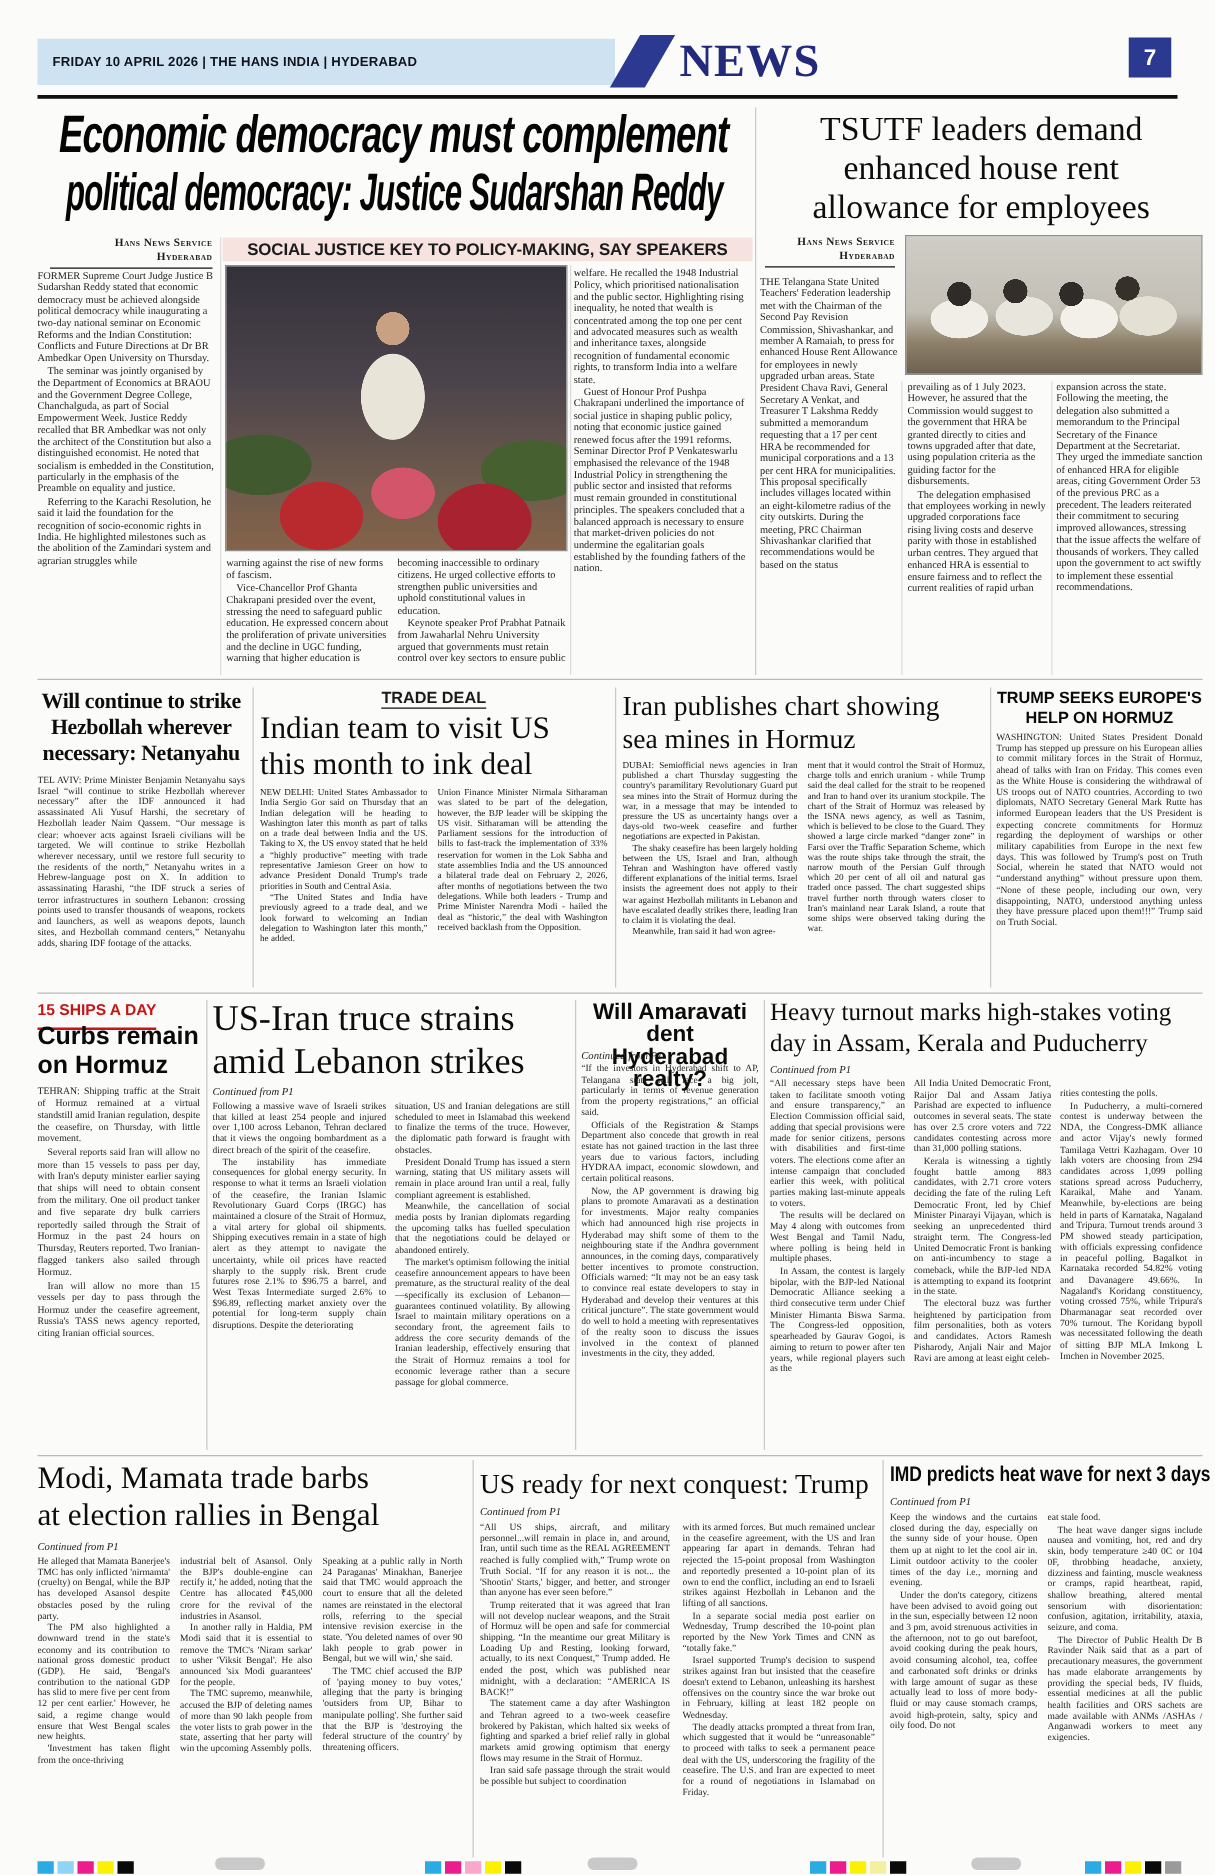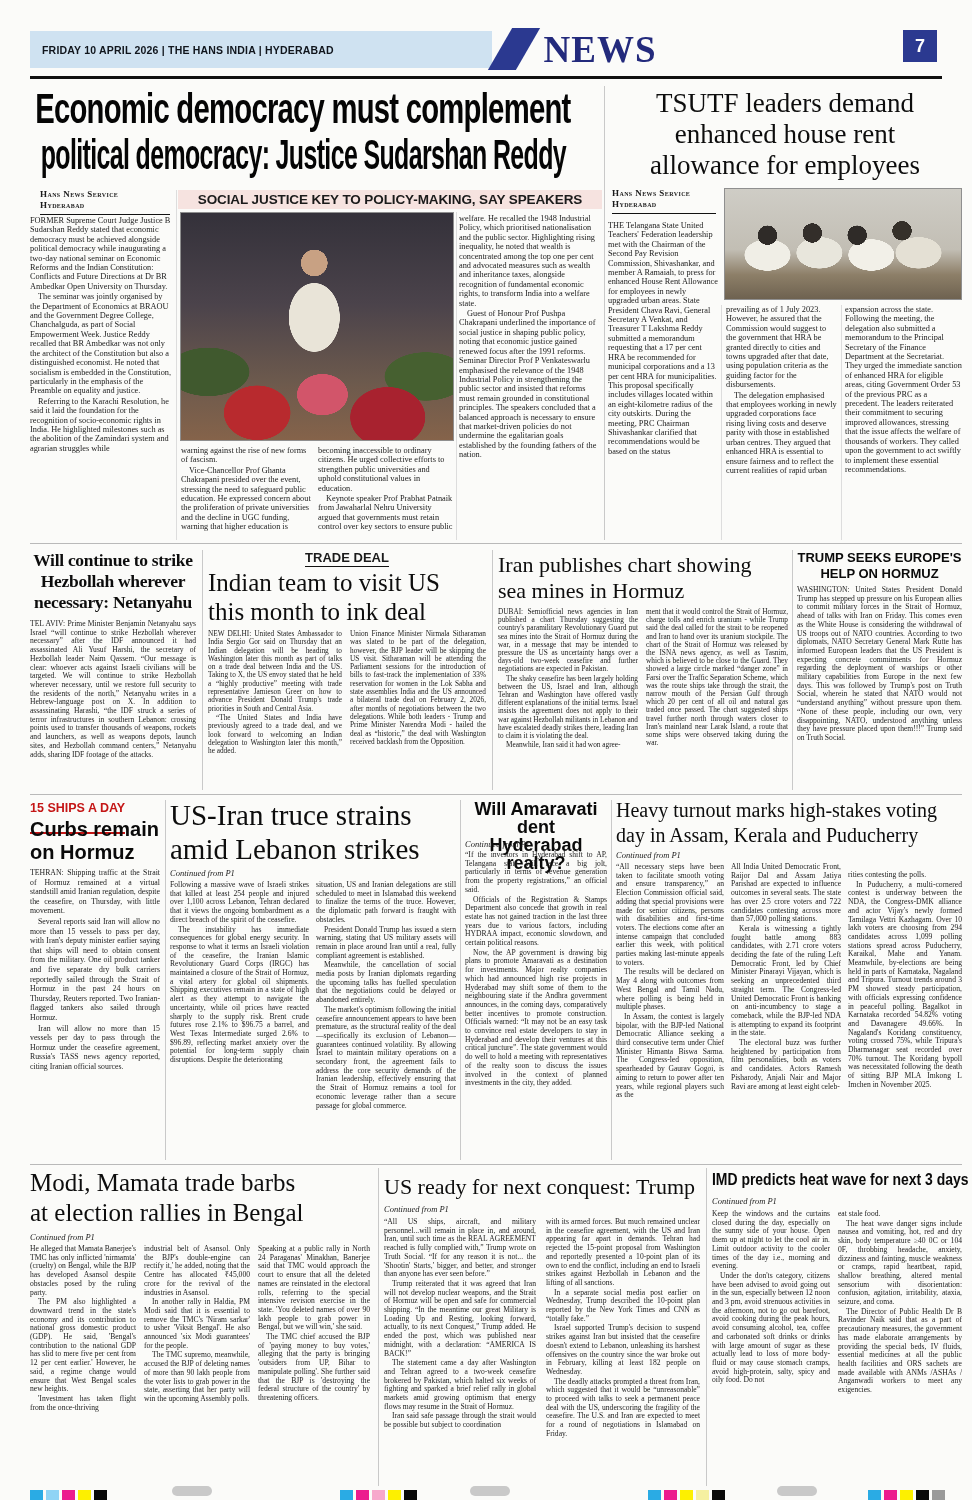--- a/index.html
+++ b/index.html
@@ -15,25 +15,25 @@
   .hline{background:#b9b9b9;height:1px;}
   .vline{background:#c9c9c9;width:1px;}
   .hairline{background:#ddd;width:1px;}
   
   .flexrow{display:flex;justify-content:center;}
   .lead-line{font-family:"Liberation Sans",sans-serif;font-weight:700;font-size:39px;letter-spacing:-1px;white-space:nowrap;color:#050505;display:inline-block;line-height:46px;}
   .lead-l1{transform:scale(.75,1.08);}
   .lead-l2{transform:scale(.64,1.08);}
   .serif-head{font-family:"Liberation Serif",serif;color:#0d0d0d;}
   .sans-head{font-family:"Liberation Sans",sans-serif;font-weight:700;color:#0a0a0a;}
-  .byline{font-variant:small-caps;font-weight:700;font-size:9px;line-height:11px;text-align:left;letter-spacing:.4px;}
+  .byline{font-variant:small-caps;font-weight:700;font-size:9px;line-height:11px;text-align:right;letter-spacing:.4px;}
   .byline-rule{border-bottom:1.5px solid #111;margin-top:3px;}
   .kickband{background:#f6e3e0;font-family:"Liberation Sans",sans-serif;font-weight:700;font-size:13.5px;display:flex;align-items:center;justify-content:center;letter-spacing:-.1px;}
   .kick-red{color:#c41616;font-family:"Liberation Sans",sans-serif;font-weight:700;font-size:12.5px;}
-  .kick-red span{border-bottom:2px solid #c41616;padding-bottom:17px;}
+  .kick-red span{border-bottom:2px solid #c41616;padding-bottom:7px;}
   .kick-black span{border-bottom:1.5px solid #111;padding-bottom:1px;}
   .kick-black{font-family:"Liberation Sans",sans-serif;font-weight:700;font-size:13px;text-align:center;}
   .contd{font-style:italic;font-size:8.5px;line-height:10px;}
   
   .bodytext{font-size:7.6px;line-height:8.7px;text-align:justify;overflow:hidden;}
   .bodytext p{margin:0;}
   .bodytext p + p{text-indent:8px;margin-top:1px;}
   .lead-body{font-size:8.3px;line-height:9.4px;text-align:left;}
   .photo{border:1px solid #8f8f8f;box-sizing:border-box;}
   .photo-lead{background:
@@ -63,21 +63,21 @@
 <body>
 
 <div class="abs datebar" style="left:30px;top:31px;width:462px;height:37px;">
   <span class="dateline">FRIDAY 10 APRIL 2026 | THE HANS INDIA | HYDERABAD</span>
 </div>
 <div class="abs slash" style="left:500px;top:28px;width:28px;height:42px;"></div>
 <div class="abs news-title" style="left:505px;top:28px;width:190px;">NEWS</div>
 <div class="abs pagebox" style="left:903px;top:30px;width:34px;height:32px;">7</div>
 <div class="abs blackrule" style="left:30px;top:76px;width:912px;"></div>
 
-<div class="abs" style="left:16px;top:86px;width:574px;">
+<div class="abs" style="left:28px;top:86px;width:574px;font-style:italic;">
   <div class="flexrow">
       <span class="lead-line lead-l1">Economic democracy must complement</span>
     </div>
   <div class="flexrow">
       <span class="lead-line lead-l2">political democracy: Justice Sudarshan Reddy</span>
     </div>
 </div>
 <div class="abs" style="left:40px;top:189px;width:130px;">
   <div class="byline">Hans News Service</div>
   <div class="byline">Hyderabad</div>
@@ -225,21 +225,21 @@
   <div>Heavy turnout marks high-stakes voting</div>
   <div>day in Assam, Kerala and Puducherry</div>
 </div>
 <div class="abs contd" style="left:616px;top:850px;">Continued from P1</div>
 <div class="abs bodytext" style="left:616px;top:863px;width:108px;height:295px;">
     <p>“All necessary steps have been taken to facilitate smooth voting and ensure transparency,” an Election Commission official said, adding that special provisions were made for senior citizens, persons with disabilities and first-time voters. The elections come after an intense campaign that concluded earlier this week, with political parties making last-minute appeals to voters.</p>
     <p>The results will be declared on May 4 along with outcomes from West Bengal and Tamil Nadu, where polling is being held in multiple phases.</p>
     <p>In Assam, the contest is largely bipolar, with the BJP-led National Democratic Alliance seeking a third consecutive term under Chief Minister Himanta Biswa Sarma. The Congress-led opposition, spearheaded by Gaurav Gogoi, is aiming to return to power after ten years, while regional players such as the</p>
   </div>
 <div class="abs bodytext" style="left:731px;top:863px;width:110px;height:295px;">
-    <p>All India United Democratic Front, Raijor Dal and Assam Jatiya Parishad are expected to influence outcomes in several seats. The state has over 2.5 crore voters and 722 candidates contesting across more than 57,000 polling stations.</p>
+    <p>All India United Democratic Front, Raijor Dal and Assam Jatiya Parishad are expected to influence outcomes in several seats. The state has over 2.5 crore voters and 722 candidates contesting across more than 31,000 polling stations.</p>
     <p>Kerala is witnessing a tightly fought battle among 883 candidates, with 2.71 crore voters deciding the fate of the ruling Left Democratic Front, led by Chief Minister Pinarayi Vijayan, which is seeking an unprecedented third straight term. The Congress-led United Democratic Front is banking on anti-incumbency to stage a comeback, while the BJP-led NDA is attempting to expand its footprint in the state.</p>
     <p>The electoral buzz was further heightened by participation from film personalities, both as voters and candidates. Actors Ramesh Pisharody, Anjali Nair and Major Ravi are among at least eight celeb-</p>
   </div>
 <div class="abs bodytext" style="left:848px;top:871px;width:114px;height:295px;">
     <p>rities contesting the polls.</p>
     <p>In Puducherry, a multi-cornered contest is underway between the NDA, the Congress-DMK alliance and actor Vijay's newly formed Tamilaga Vettri Kazhagam. Over 10 lakh voters are choosing from 294 candidates across 1,099 polling stations spread across Puducherry, Karaikal, Mahe and Yanam. Meanwhile, by-elections are being held in parts of Karnataka, Nagaland and Tripura. Turnout trends around 3 PM showed steady participation, with officials expressing confidence in peaceful polling. Bagalkot in Karnataka recorded 54.82% voting and Davanagere 49.66%. In Nagaland's Koridang constituency, voting crossed 75%, while Tripura's Dharmanagar seat recorded over 70% turnout. The Koridang bypoll was necessitated following the death of sitting BJP MLA Imkong L Imchen in November 2025.</p>
   </div>
 
 <div class="abs hline" style="left:30px;top:1164px;width:932px;"></div>
 

